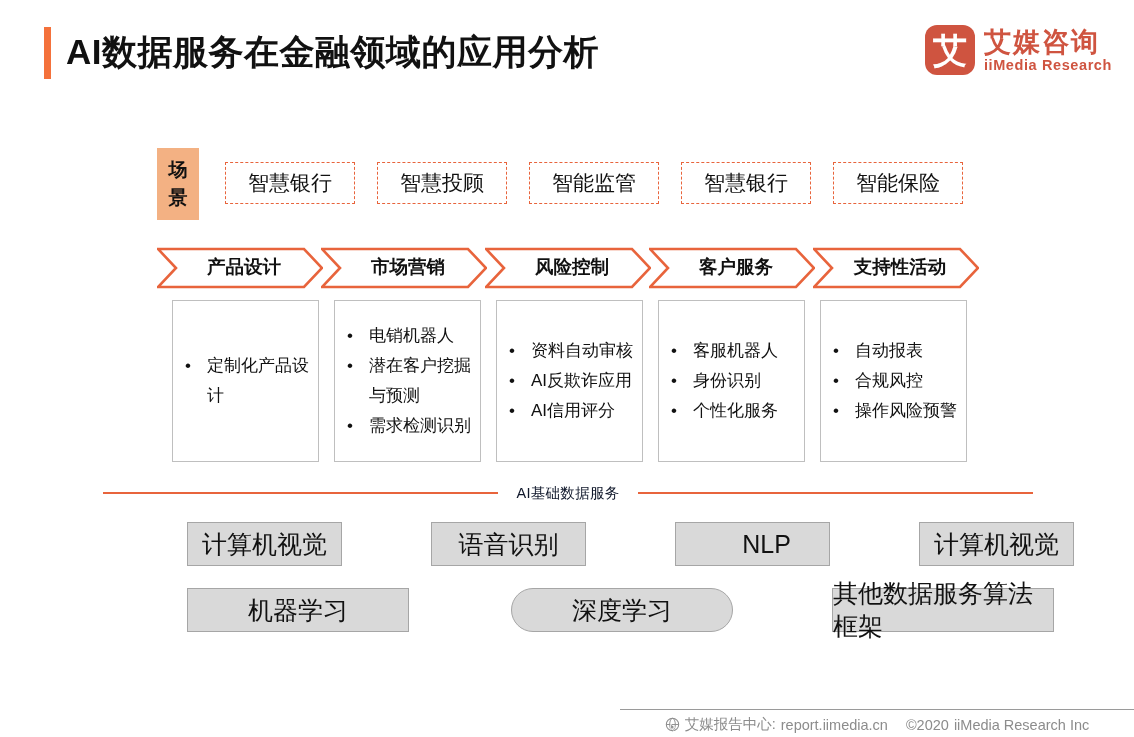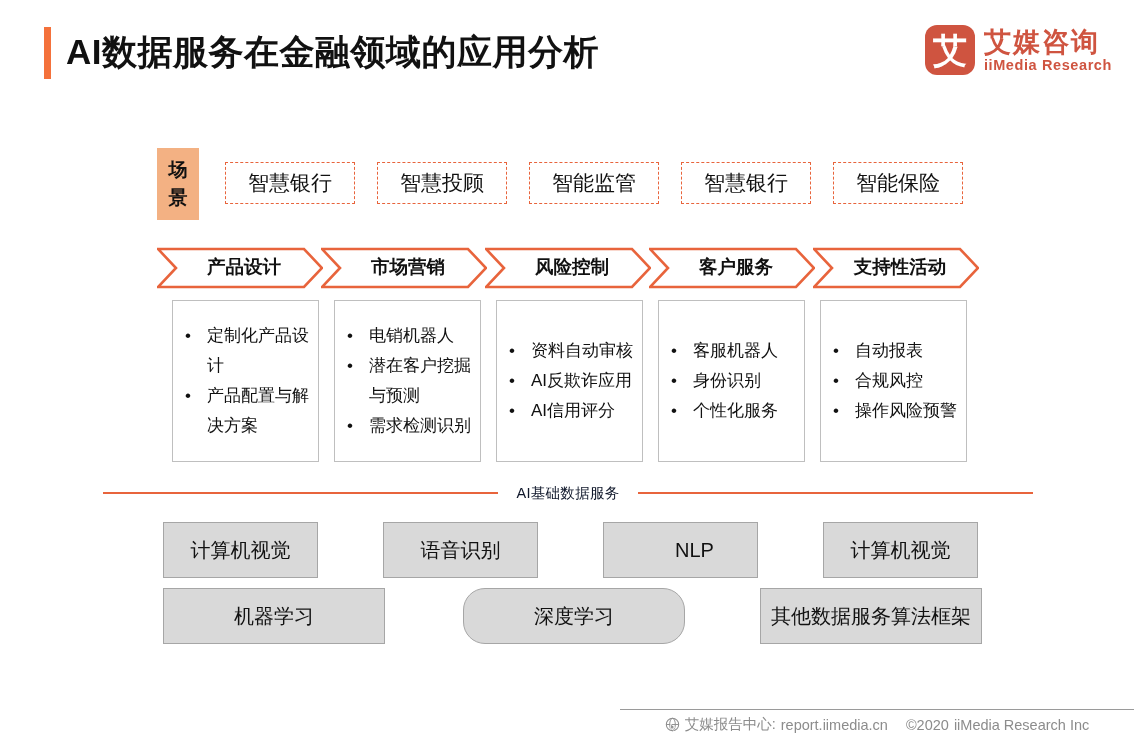--- a/index.html
+++ b/index.html
@@ -224,30 +224,31 @@
 
   
   .tag-row {
     position: absolute;
     height: 44px;
     display: flex;
   }
   .tag-row-1 { left: 163px; top: 522px; width: 820px; }
   .tag-row-2 { left: 163px; top: 588px; width: 820px; }
   .tag {
-    height: 56px;
+    height: 44px;
     border: 1px solid #a6a6a6;
     background: #d9d9d9;
     box-sizing: border-box;
     display: flex;
     align-items: center;
     justify-content: center;
-    font-size: 20px;
+    font-size: 25px;
     color: #111;
     flex: none;
+    margin-left: 24px;
   }
 
   
   .footer-line {
     position: absolute;
     left: 620px;
     top: 709px;
     width: 514px;
     height: 1px;
     background: #9a9a9a;
@@ -329,21 +330,20 @@
         <polygon points="0,0 146,0 164,19 146,38 0,38 18,19" fill="#ffffff" stroke="#e8643c" stroke-width="2.6" stroke-linejoin="miter"></polygon>
       </svg>
       <div class="chevron-label">支持性活动</div>
     </div>
   </div>
 
 <div class="detail-row" id="detail-row">
     <div class="detail-box">
       <ul>
         <li>定制化产品设计</li>
-        <li>产品配置与解决方案</li>
       </ul>
     </div>
     <div class="detail-box">
       <ul>
         <li>电销机器人</li>
         <li>潜在客户挖掘与预测</li>
         <li>需求检测识别</li>
       </ul>
     </div>
     <div class="detail-box">

